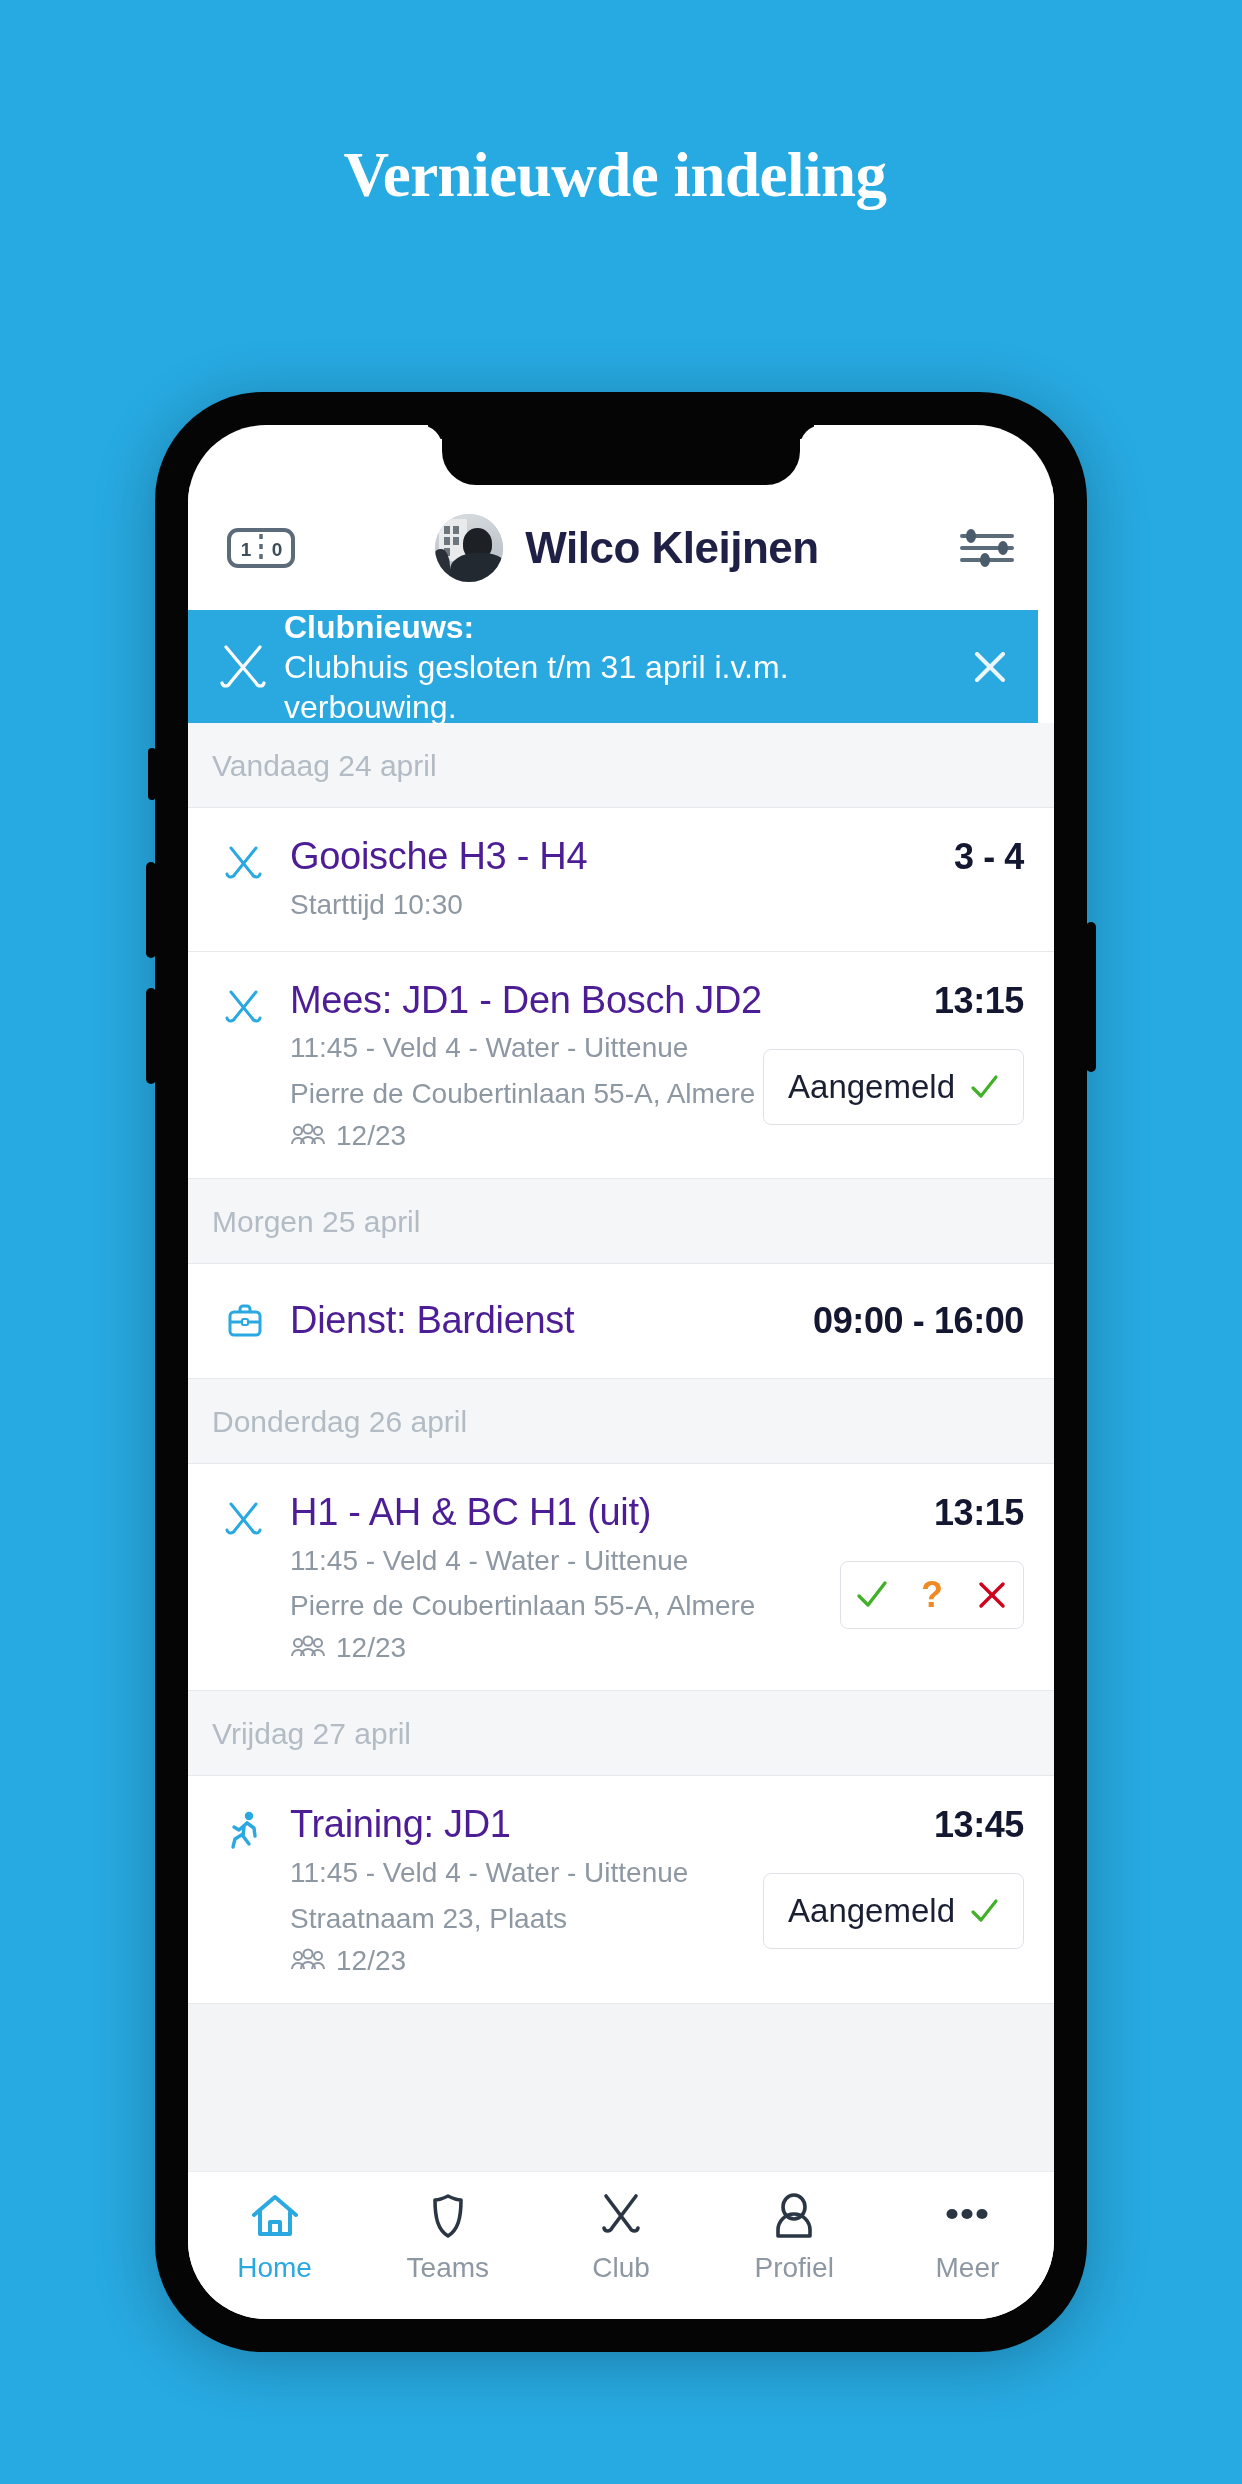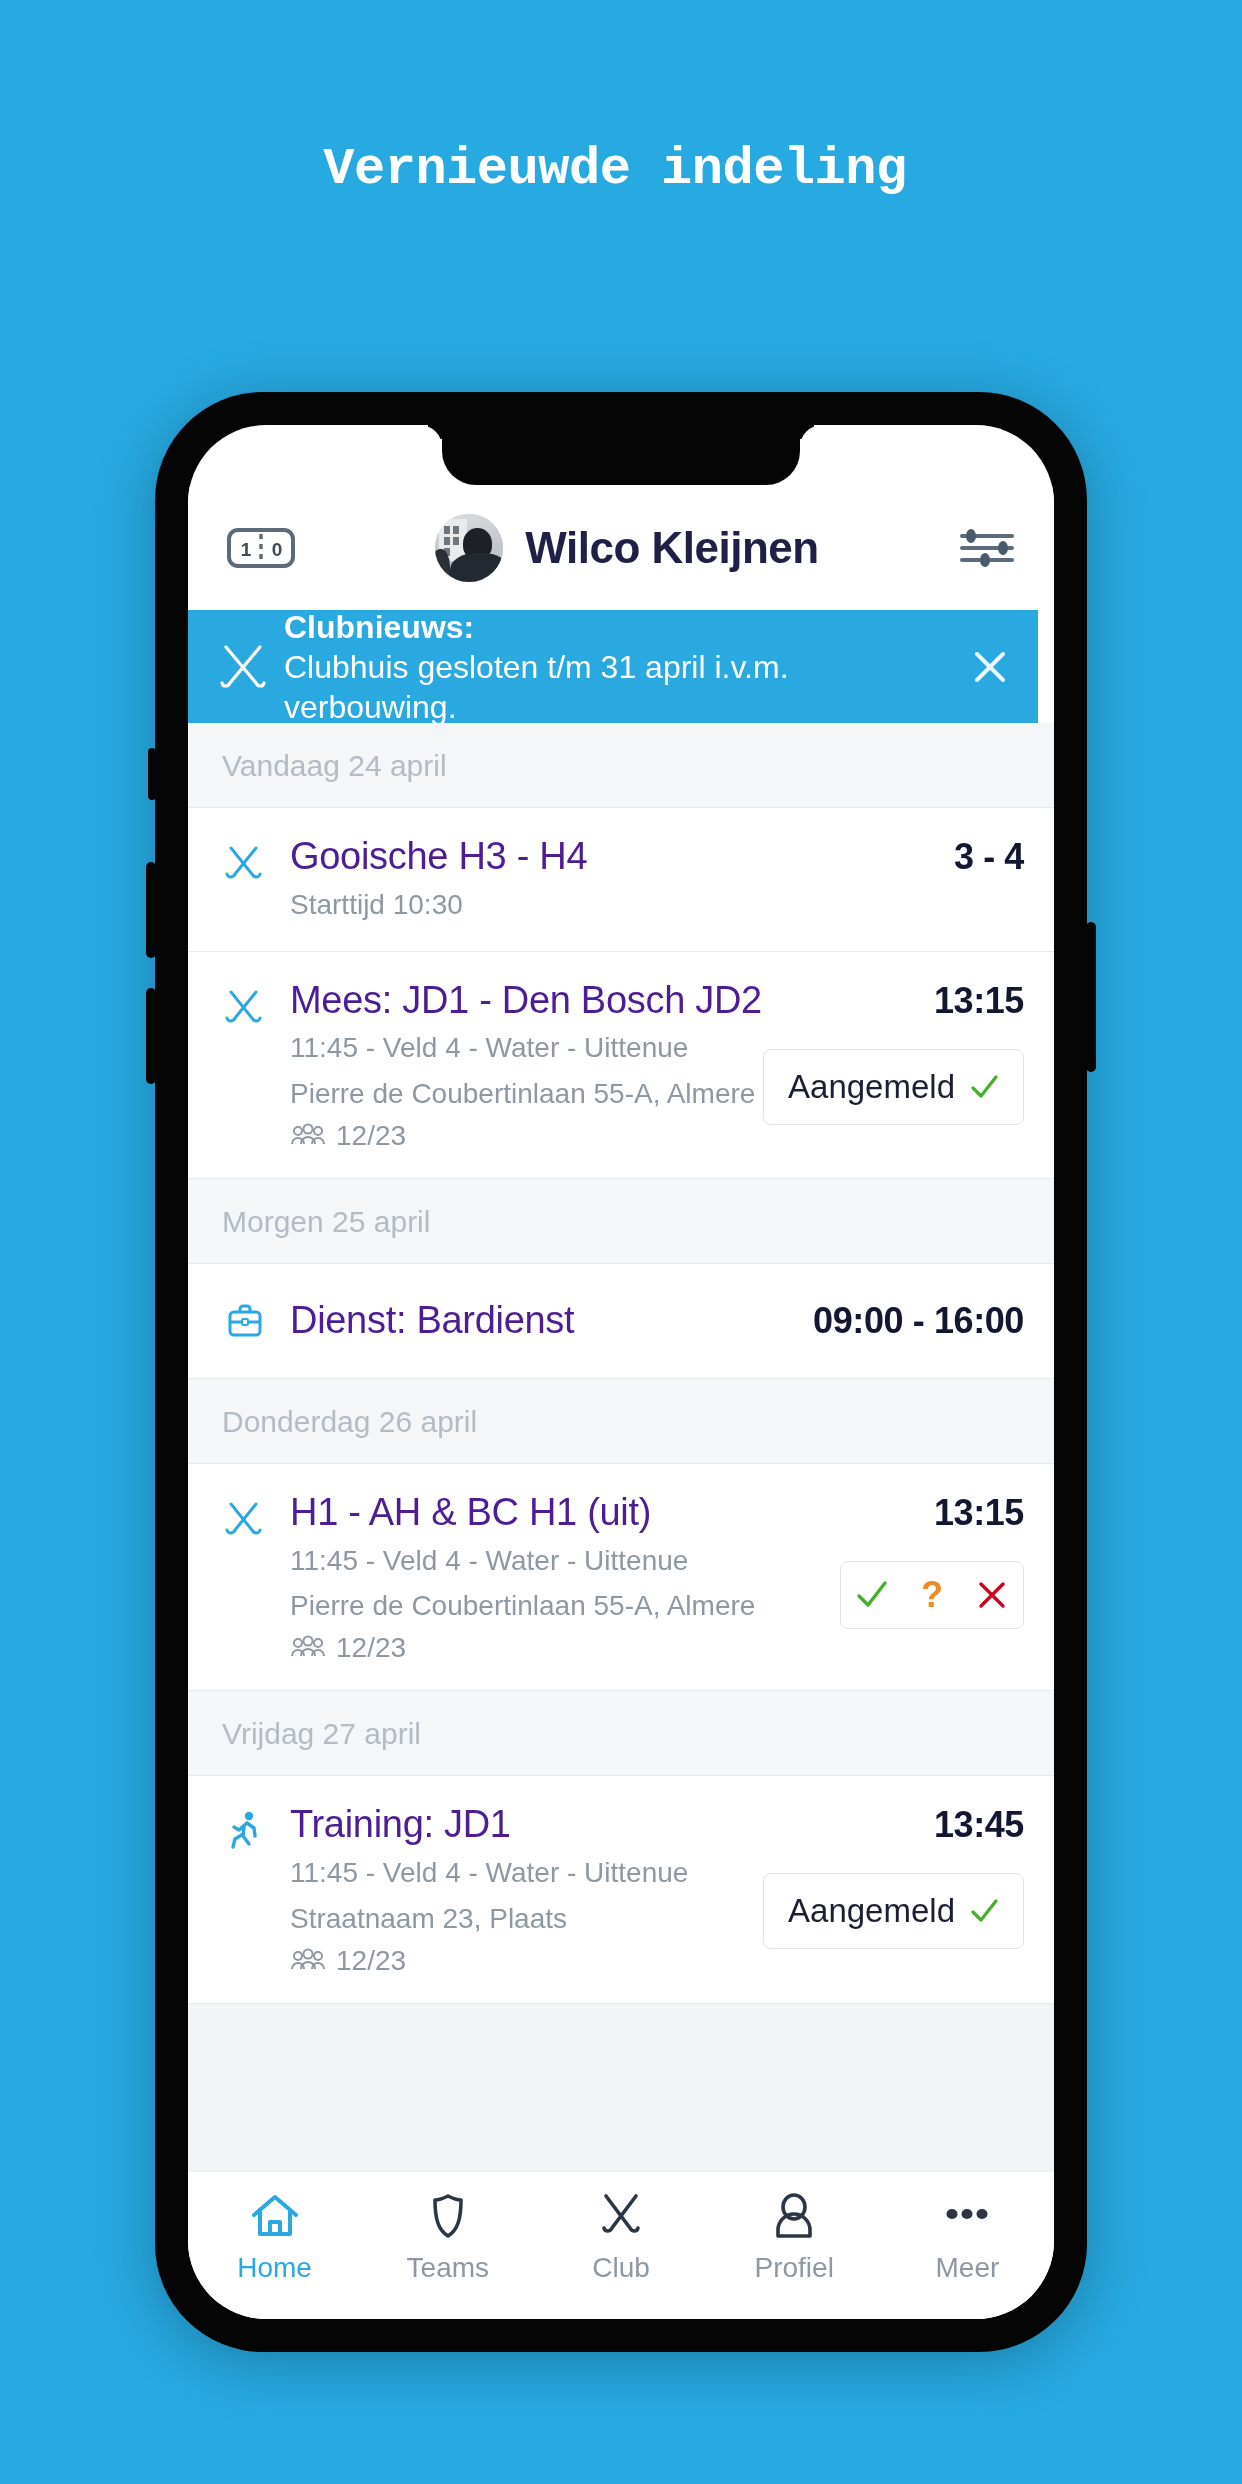--- a/index.html
+++ b/index.html
@@ -13,23 +13,23 @@
     position: relative;
   }
 
   
   .headline {
     position: absolute;
     top: 144px;
     left: 0; right: 12px;
     text-align: center;
     color: #ffffff;
-    font-family: Liberation Mono, monospace;
+    font-family: Liberation Serif, serif;
     font-weight: bold;
-    font-size: 52px;
+    font-size: 63px;
     letter-spacing: -0.5px;
     line-height: 1;
   }
 
   
   .phone {
     position: absolute;
     left: 155px;
     top: 392px;
     width: 932px;
@@ -158,21 +158,21 @@
     position: absolute;
     top: 298px; left: 0; right: 0;
     bottom: 148px;
     background: #f2f4f6;
     overflow: hidden;
   }
   .day-header {
     background: #f4f6f7;
     color: #b3bcc4;
     font-size: 30px;
-    padding: 26px 34px 24px 34px;
+    padding: 26px 34px 24px 24px;
     border-bottom: 1px solid #e6e9ec;
   }
   .card {
     background: #ffffff;
     border-bottom: 1px solid #e6e9ec;
     display: flex;
     padding: 26px 30px 26px 34px;
     align-items: flex-start;
   }
   .card-icon {

